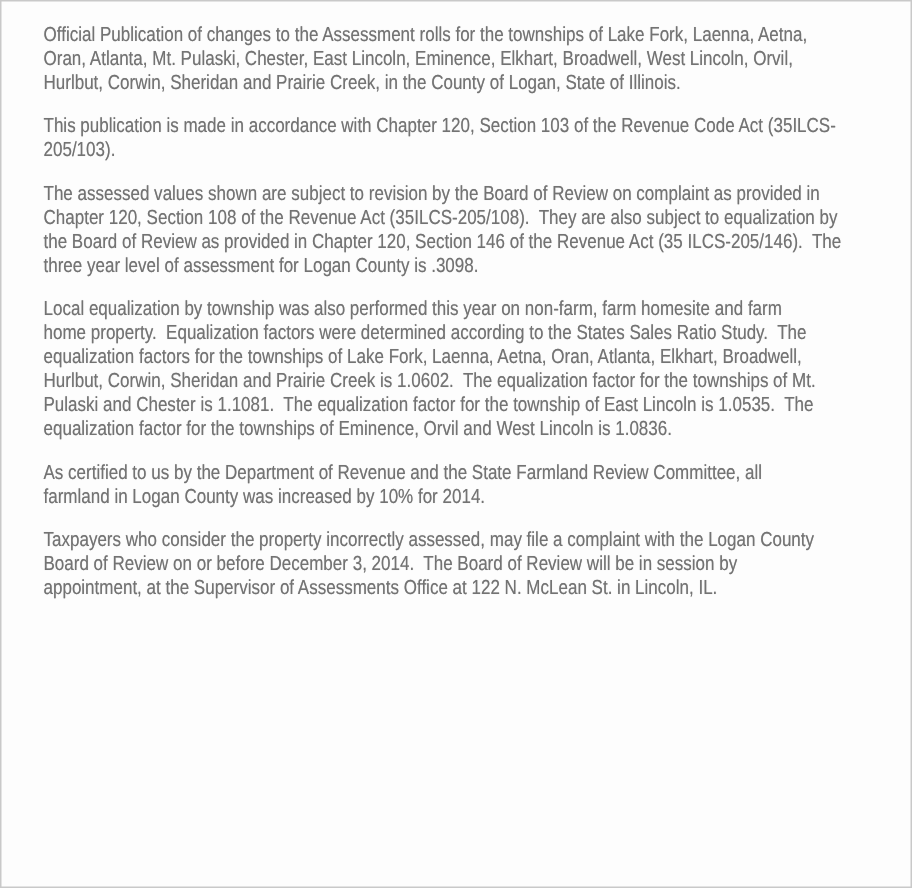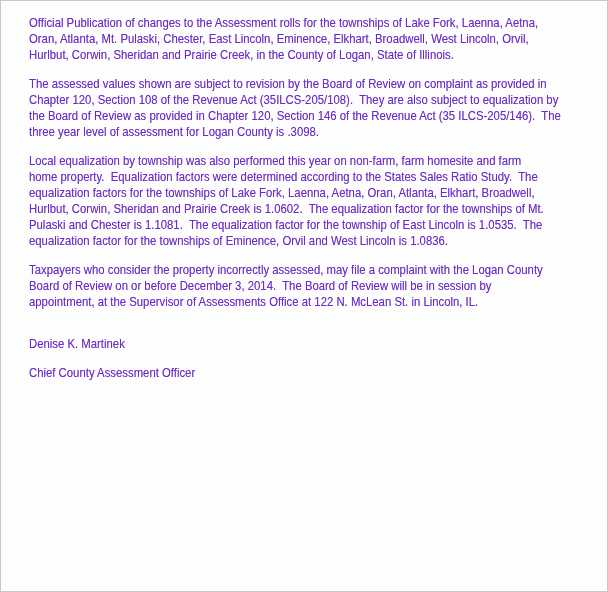--- a/index.html
+++ b/index.html
@@ -10,21 +10,21 @@
   .page {
     position: relative;
     width: 608px;
     height: 592px;
     box-sizing: border-box;
     background: #fdfdfd;
     border: 1px solid #c9c9c9;
     padding: 14px 0 0 28px;
     overflow: hidden;
     font-family: "Liberation Sans", sans-serif;
-    color: #6d28d9;
+    color: #737373;
   }
   .doc-body .paragraph {
     margin: 0 0 13px 0;
   }
   .doc-line {
     font-size: 13.5px;
     line-height: 16px;
     white-space: pre;
     letter-spacing: 0;
     transform: scaleX(0.84);
@@ -42,36 +42,40 @@
 <body>
 
 <div class="page">
   <div class="doc-body">
       <div class="paragraph">
         <div class="doc-line">Official Publication of changes to the Assessment rolls for the townships of Lake Fork, Laenna, Aetna,</div>
         <div class="doc-line">Oran, Atlanta, Mt. Pulaski, Chester, East Lincoln, Eminence, Elkhart, Broadwell, West Lincoln, Orvil,</div>
         <div class="doc-line">Hurlbut, Corwin, Sheridan and Prairie Creek, in the County of Logan, State of Illinois.</div>
       </div>
       <div class="paragraph">
+        <div class="doc-line">This publication is made in accordance with Chapter 120, Section 103 of the Revenue Code Act (35ILCS-</div>
+        <div class="doc-line">205/103).</div>
+      </div>
+      <div class="paragraph">
         <div class="doc-line">The assessed values shown are subject to revision by the Board of Review on complaint as provided in</div>
         <div class="doc-line">Chapter 120, Section 108 of the Revenue Act (35ILCS-205/108).  They are also subject to equalization by</div>
         <div class="doc-line">the Board of Review as provided in Chapter 120, Section 146 of the Revenue Act (35 ILCS-205/146).  The</div>
         <div class="doc-line">three year level of assessment for Logan County is .3098.</div>
       </div>
       <div class="paragraph">
         <div class="doc-line">Local equalization by township was also performed this year on non-farm, farm homesite and farm</div>
         <div class="doc-line">home property.  Equalization factors were determined according to the States Sales Ratio Study.  The</div>
         <div class="doc-line">equalization factors for the townships of Lake Fork, Laenna, Aetna, Oran, Atlanta, Elkhart, Broadwell,</div>
         <div class="doc-line">Hurlbut, Corwin, Sheridan and Prairie Creek is 1.0602.  The equalization factor for the townships of Mt.</div>
         <div class="doc-line">Pulaski and Chester is 1.1081.  The equalization factor for the township of East Lincoln is 1.0535.  The</div>
         <div class="doc-line">equalization factor for the townships of Eminence, Orvil and West Lincoln is 1.0836.</div>
       </div>
       <div class="paragraph">
+        <div class="doc-line">As certified to us by the Department of Revenue and the State Farmland Review Committee, all</div>
+        <div class="doc-line">farmland in Logan County was increased by 10% for 2014.</div>
+      </div>
+      <div class="paragraph">
         <div class="doc-line">Taxpayers who consider the property incorrectly assessed, may file a complaint with the Logan County</div>
         <div class="doc-line">Board of Review on or before December 3, 2014.  The Board of Review will be in session by</div>
         <div class="doc-line">appointment, at the Supervisor of Assessments Office at 122 N. McLean St. in Lincoln, IL.</div>
       </div>
     </div>
-  <div class="signature">
-    <div class="doc-line">Denise K. Martinek</div>
-    <div class="doc-line">Chief County Assessment Officer</div>
-  </div>
 </div>
 
 </body></html>

